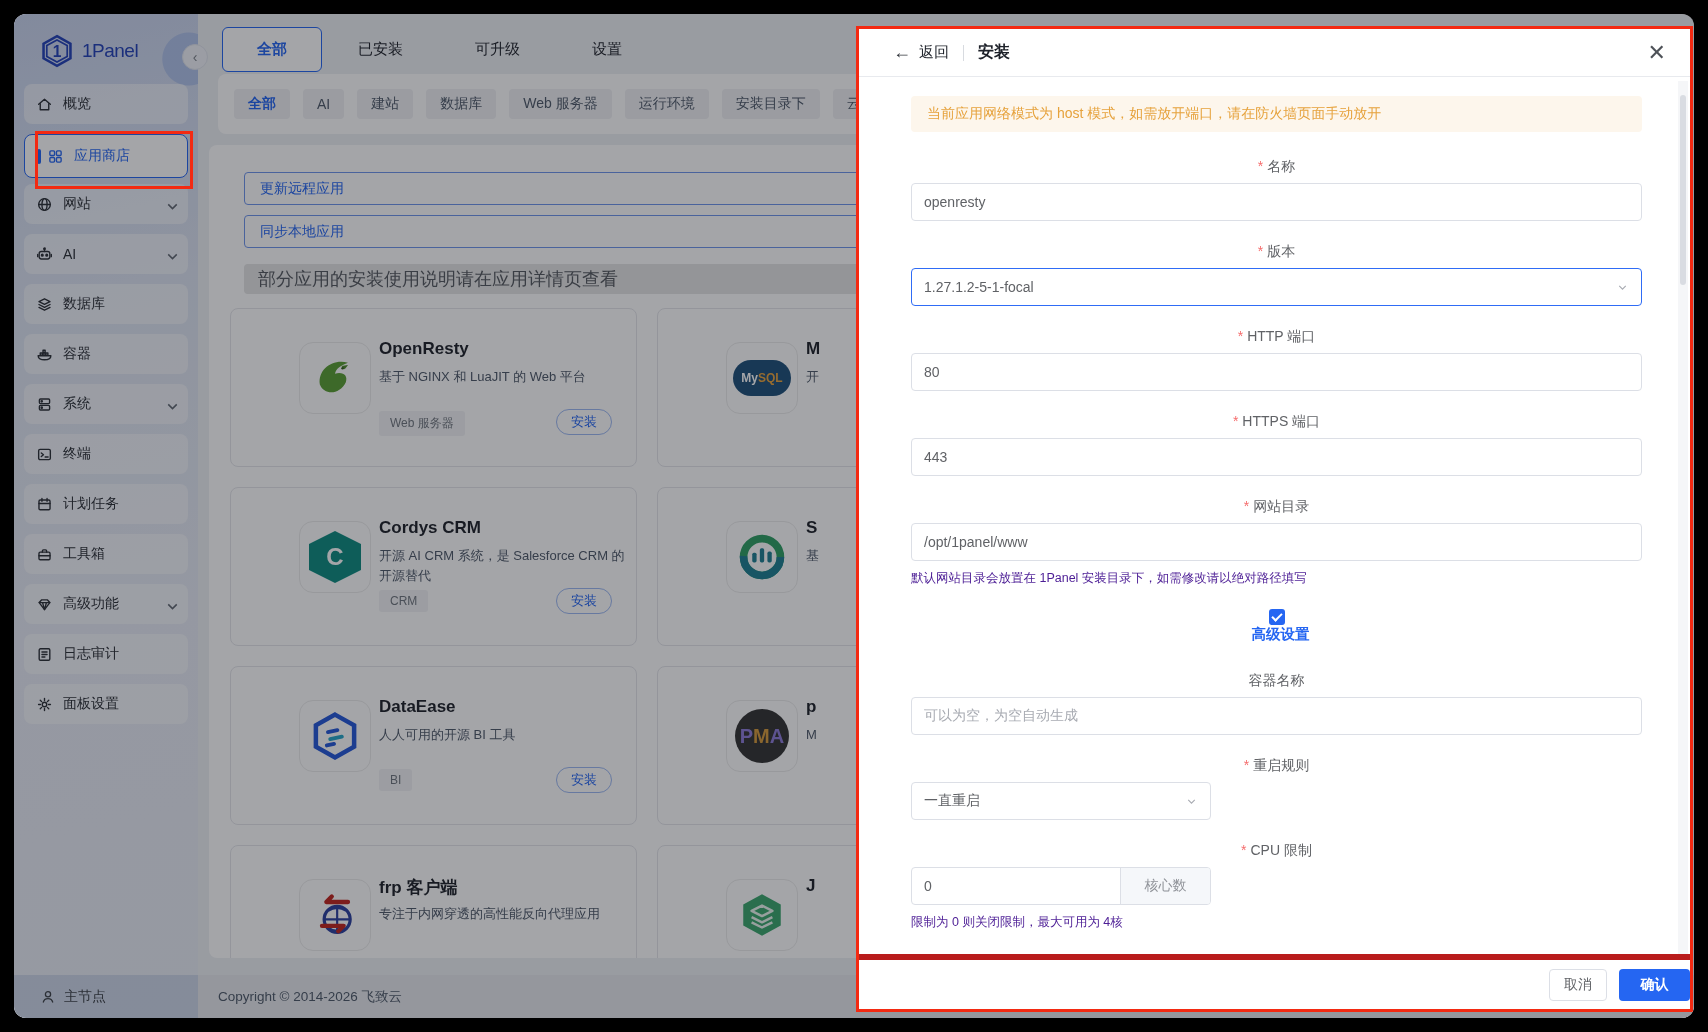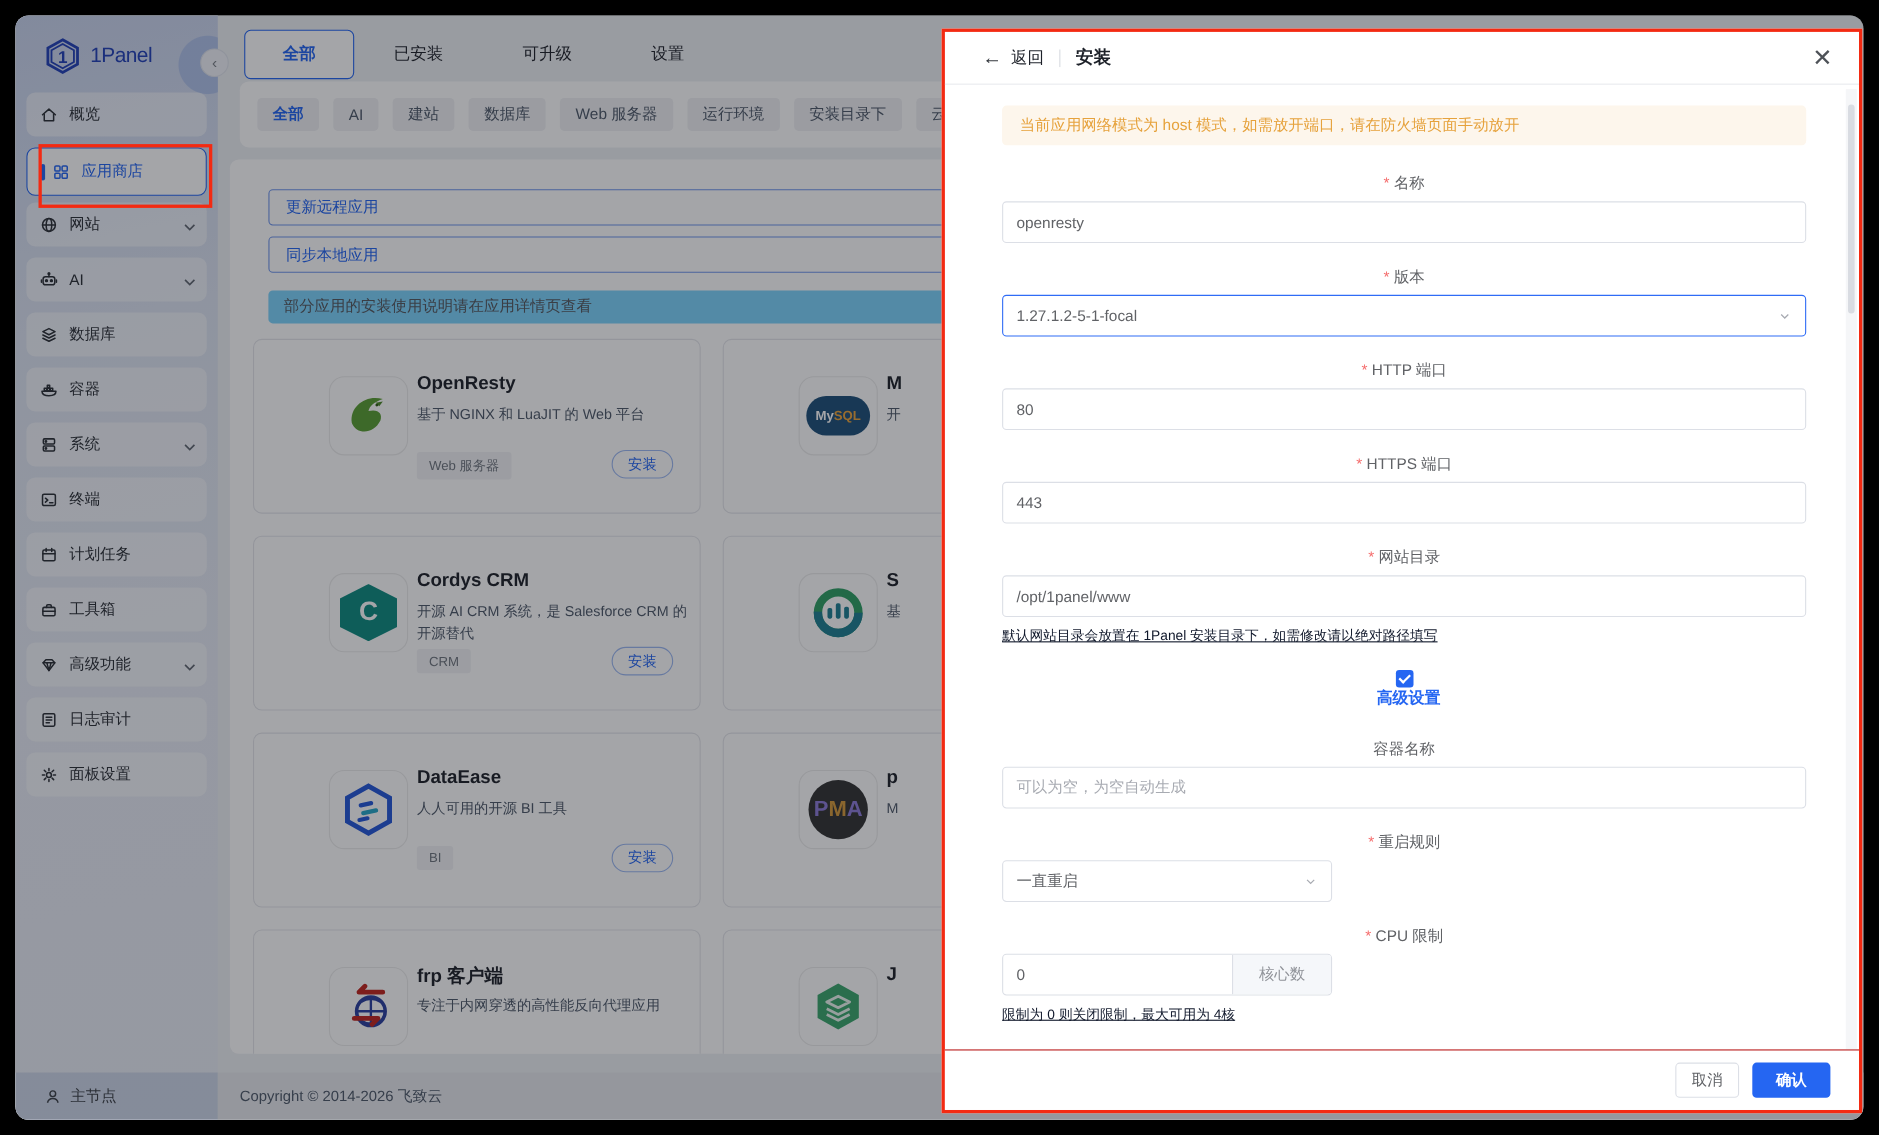--- a/index.html
+++ b/index.html
@@ -34,22 +34,22 @@
   .tab-plain { padding:0 36px; font-size:15px; color:#1d2129; }
   .chips-panel { position:absolute; left:204px; top:60px; width:880px; height:60px; background:#fff; border-radius:8px;
       display:flex; align-items:center; gap:13px; padding:0 16px; overflow:hidden; }
   .chip { height:30px; padding:0 14px; border-radius:4px; background:#f0f1f4; font-size:14px; color:#4e5969;
       display:flex; align-items:center; white-space:nowrap; }
   .chip.active { color:#2566f2; font-weight:600; }
   .content-panel { position:absolute; left:195px; top:131px; width:900px; height:813px; background:#fff; border-radius:8px; overflow:hidden; }
   .action-row { margin:27px 0 0 35px; display:flex; gap:10px;flex-direction:column; }
   .btn-outline { height:33px; padding:0 15px; border:1px solid #6f95ec; border-radius:4px; background:#fff;
       color:#2566f2; font-size:14px; display:flex; align-items:center; }
-  .notice { margin:16px 35px 0 35px; height:30px; background:#7dd3fc; border-radius:4px; color:#55595f;
-      font-size:14px; display:flex; align-items:center; padding:0 14px; }
+  .notice { margin:16px 35px 0 35px; height:30px; background:#e5e5e5; border-radius:4px; color:#55595f;
+      font-size:18px; display:flex; align-items:center; padding:0 14px; }
   .cards { margin:14px 0 0 21px; display:grid; grid-template-columns:407px 407px; grid-auto-rows:159px; gap:20px; }
   .card { background:#fff; border:1px solid #e5e6eb; border-radius:8px; position:relative; cursor:pointer; }
   .appicon { position:absolute; left:68px; top:33px; width:72px; height:72px; border:1px solid #ececec; border-radius:14px;
       background:#fff; display:flex; align-items:center; justify-content:center; overflow:hidden; }
   .card-title { position:absolute; left:148px; top:30px; font-size:17px; font-weight:600; color:#1d2129; white-space:nowrap; }
   .card-desc { position:absolute; left:148px; top:58px; width:248px; font-size:13px; color:#4e5969; line-height:1.55; }
   .card-tag { position:absolute; left:148px; top:102px; font-size:12px; color:#6f757e; background:#f2f3f5; border-radius:3px; padding:4px 11px; }
   .install-btn { position:absolute; right:24px; top:100px; font-size:13px; color:#2566f2; border:1px solid #9db9f3;
       border-radius:13px; padding:3px 14px; background:#fff; }
   .main-footer { position:absolute; left:184px; top:961px; width:1496px; height:43px; background:#e7e9ed;
@@ -77,30 +77,30 @@
   .finput { height:38px; border:1px solid #dcdfe6; border-radius:4px; display:flex; align-items:center;
       padding:0 12px; font-size:14px; color:#606266; background:#fff; }
   .finput.focused { border:1.5px solid #2f6cf6; }
   .finput .ph { color:#a8abb2; }
   .finput .chev-down { margin-left:auto; color:#a8abb2; width:13px; height:13px; }
   .narrow { width:300px; }
   .igroup { display:flex; width:300px; height:38px; border:1px solid #dcdfe6; border-radius:4px; overflow:hidden; background:#fff; }
   .igroup .ival { flex:1; display:flex; align-items:center; padding:0 12px; font-size:14px; color:#606266; }
   .igroup .iappend { width:90px; background:#f5f7fa; border-left:1px solid #dcdfe6; display:flex; align-items:center;
       justify-content:center; font-size:14px; color:#909399; }
-  .fhint { font-size:12.5px; color:#0f172a; margin-top:9px;text-decoration:underline; }
+  .fhint { font-size:12.5px; color:#4c1d95; margin-top:9px; }
   .chk-row { display:flex; align-items:center; margin:4px 0 28px 0; cursor:pointer;flex-direction:column; }
   .chk-box { width:16px; height:16px; border-radius:3px; background:#2566f2; position:relative; }
   .chk-box::after { content:""; position:absolute; left:5px; top:2px; width:4px; height:8px;
       border:solid #fff; border-width:0 2px 2px 0; transform:rotate(45deg); }
   .chk-label { margin-left:8px; font-size:14.5px; font-weight:700; color:#2566f2; }
   .drawer-scroll { position:absolute; right:2px; top:52px; width:10px; height:925px; background:#f5f6f8; }
   .drawer-scroll .thumb { position:absolute; left:2px; top:14px; width:6px; height:190px; border-radius:3px; background:#d9dce2; }
-  .drawer-footer { position:absolute; left:0; bottom:0; width:100%; height:55px; border-top:1px solid #b91c1c;
-      background:#fff; display:flex; align-items:center; justify-content:flex-end; gap:12px; padding-right:26px; }
+  .drawer-footer { position:absolute; left:0; bottom:0; width:100%; height:55px; border-top:6px solid #b91c1c;
+      background:#fff; display:flex; align-items:center; justify-content:flex-end; gap:12px; }
   .btn-cancel { width:58px; height:32px; border:1px solid #dcdfe6; border-radius:4px; background:#fff; color:#606266; font-size:14px; }
   .btn-confirm { width:71px; height:32px; border:none; border-radius:4px; background:#2566f2; color:#fff; font-size:14px; font-weight:600; }
 
   
   .art-mysql { width:58px; height:36px; border-radius:18px; background:#1d4f79; color:#fff; font-size:12px; font-weight:700;
       display:flex; align-items:center; justify-content:center; }
   .art-mysql i { font-style:normal; color:#e8a33d; }
   .art-pma { width:54px; height:54px; border-radius:50%; background:#333; display:flex; align-items:center; justify-content:center;
       font-size:20px; font-weight:800; }
   .art-pma .p { color:#8d7bd8; } .art-pma .m { color:#d69a3a; }

